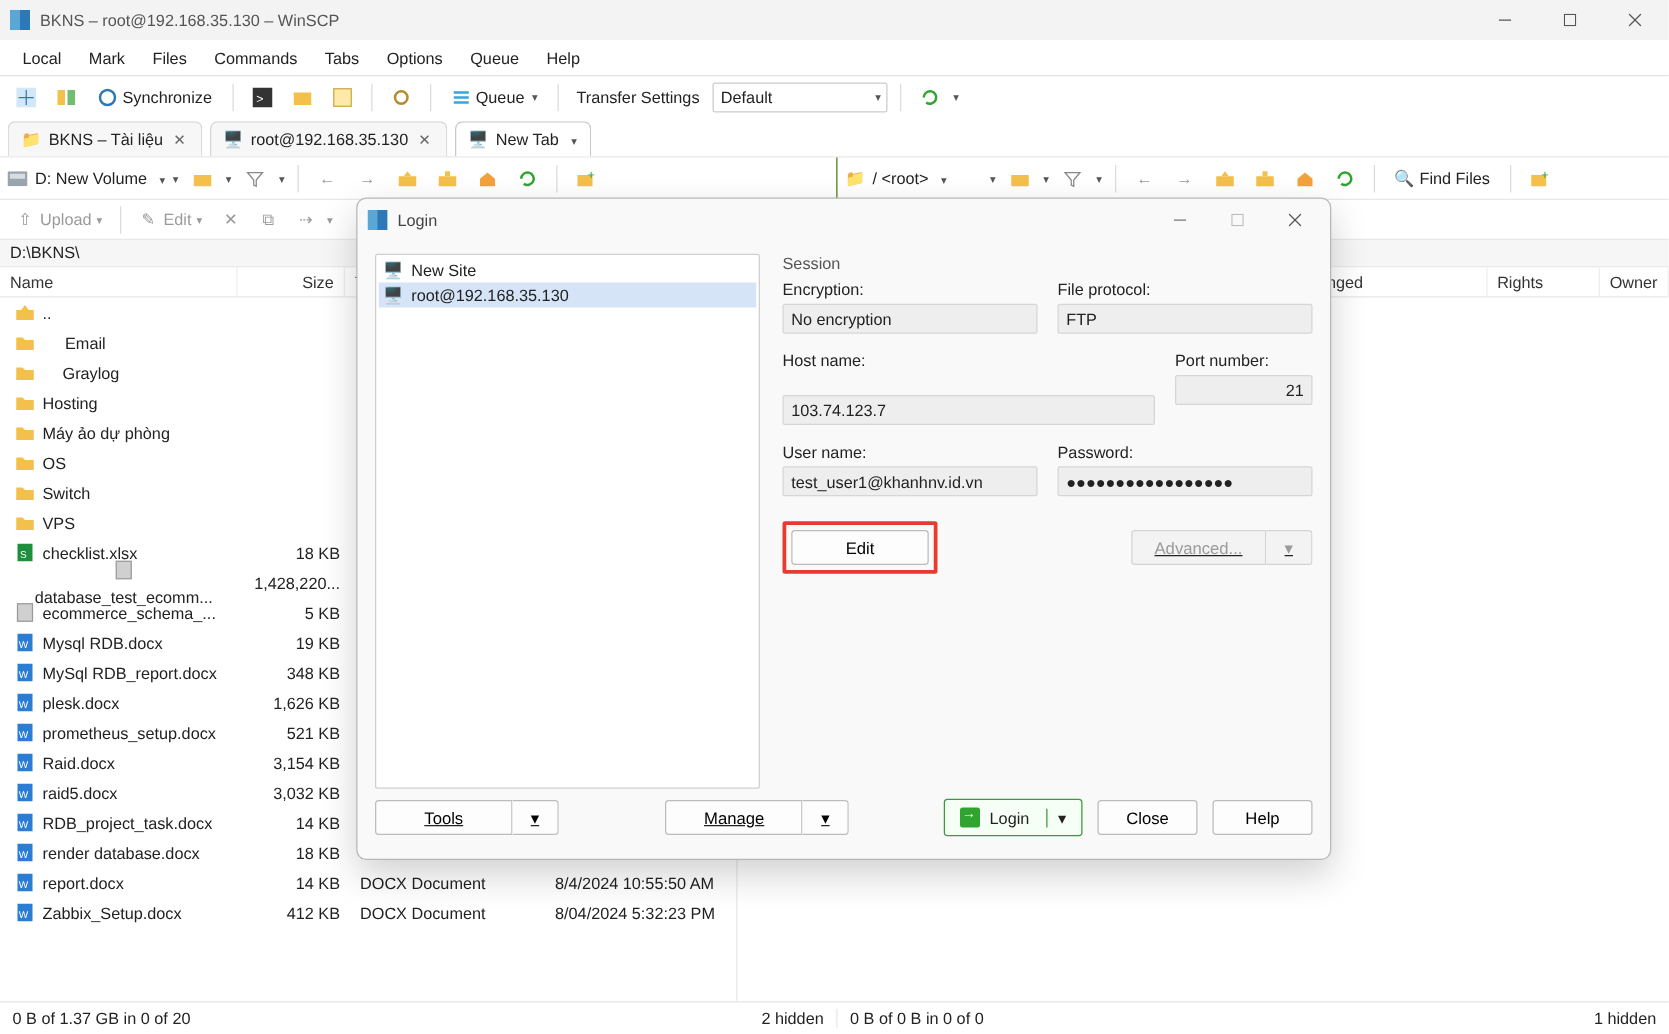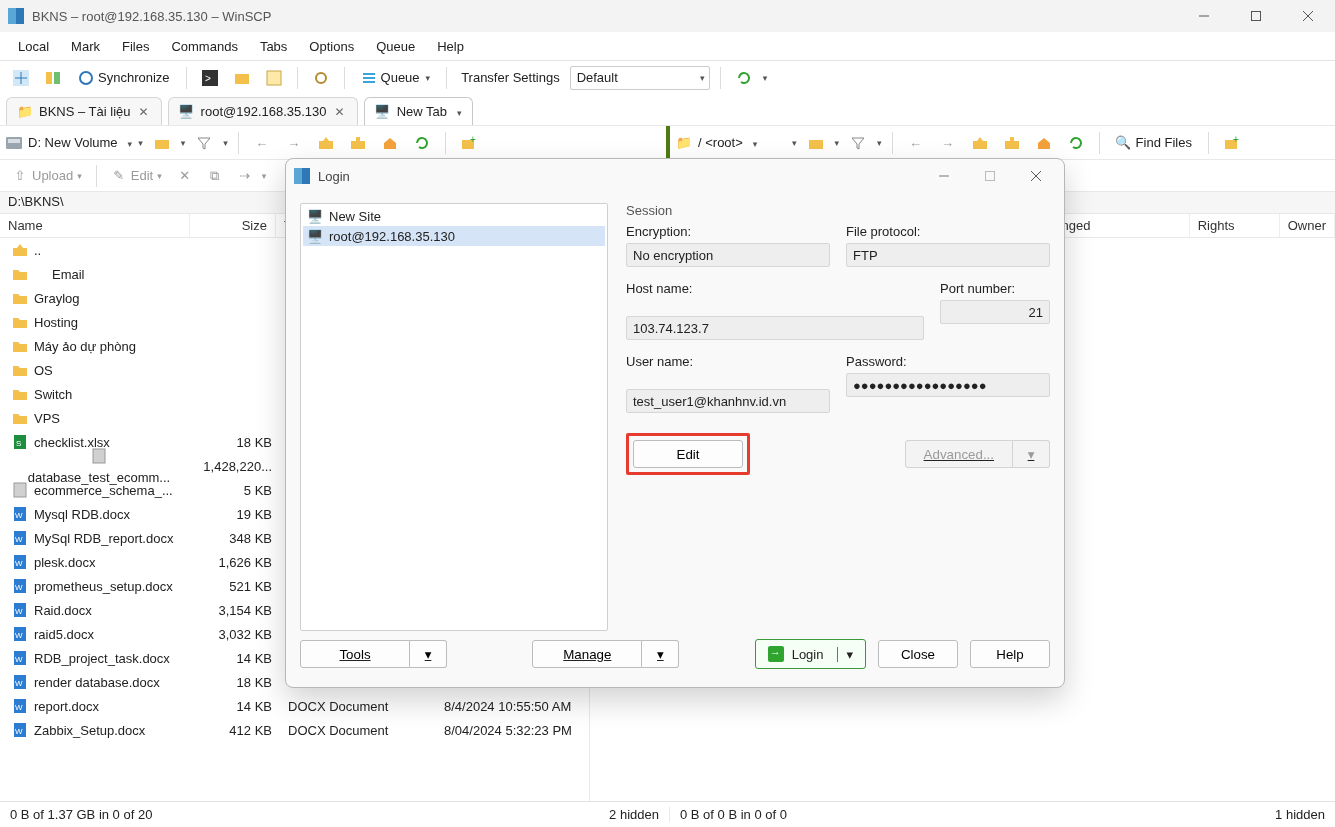--- a/index.html
+++ b/index.html
@@ -44,21 +44,21 @@
   
   .tabsbar { height:32px; display:flex; align-items:flex-end; padding:0 6px; border-bottom:1px solid #e8e8e8; gap:0;}
   .tab { display:flex; align-items:center; gap:6px; height:28px; padding:0 10px; border:1px solid #d5d5d5; border-bottom:none; background:#f7f7f7; border-radius:6px 6px 0 0; margin-right:6px; }
   .tab.active { background:#fff; border-color:#c8c8c8; }
   .tab .close { font-size:12px; color:#666; padding:0 2px; }
   .tab .dd::after { content:"▾"; font-size:9px; color:#555; margin-left:4px; }
 
   
   .navbars { height:34px; display:flex; align-items:center; border-bottom:1px solid #e8e8e8; }
   .navbar-left, .navbar-right { display:flex; align-items:center; height:100%; padding:0 6px; gap:6px; }
-  .navbar-left { width:670px; border-right:4px solid #4d7c0f;align-items:center; }
+  .navbar-left { width:670px; border-right:1px solid #4d7c0f;align-items:center; }
   .navbar-right { flex:1; }
   .drive-box { display:flex; align-items:center; gap:6px; height:26px; min-width:110px; }
   .drive-box .dd::after { content:"▾"; font-size:9px; color:#555; margin-left:4px; }
 
   
   .actionbars { height:32px; display:flex; border-bottom:1px solid #e8e8e8; }
   .actionbar-left, .actionbar-right { display:flex; align-items:center; gap:4px; padding:0 6px; }
   .actionbar-left { width:670px; border-right:1px solid #e8e8e8; }
   .actionbar-right { flex:1; }
   .dim { color:#9a9a9a; }
@@ -452,21 +452,21 @@
                 <path d="M1 4h5l2 2h7v8H1z" fill="#f3c04b"></path>
               </svg>
             </span>
             <span>Email</span>
           </div>
           <div class="cell" style="width:86px;text-align:right"></div>
           <div class="cell" style="width:156px"></div>
           <div class="cell" style="flex:1"></div>
         </div>
         <div class="row">
-          <div class="cell" style="width:190px;display:flex;align-items:center;gap:6px;">
+          <div class="cell" style="width:190px;display:flex;align-items:center;gap:22px;">
             <span class="icon folder-icon">
               <svg width="16" height="16">
                 <path d="M1 4h5l2 2h7v8H1z" fill="#f3c04b"></path>
               </svg>
             </span>
             <span>Graylog</span>
           </div>
           <div class="cell" style="width:86px;text-align:right"></div>
           <div class="cell" style="width:156px"></div>
           <div class="cell" style="flex:1"></div>
@@ -812,21 +812,21 @@
         <div class="col-port">
           <div style="margin-bottom:4px;">Port number:</div>
           <div class="readonly-box num-right">
             <span>21</span>
           </div>
         </div>
       </div>
 
       <div class="two-col grp">
         <div class="col-a">
-          <div style="margin-bottom:20px;">User name:</div>
+          <div style="margin-bottom:4px;">User name:</div>
           <div class="readonly-box">
             <span>test_user1@khanhnv.id.vn</span>
           </div>
         </div>
         <div class="col-a">
           <div style="margin-bottom:4px;">Password:</div>
           <div class="readonly-box">
             <span>●●●●●●●●●●●●●●●●●</span>
           </div>
         </div>

